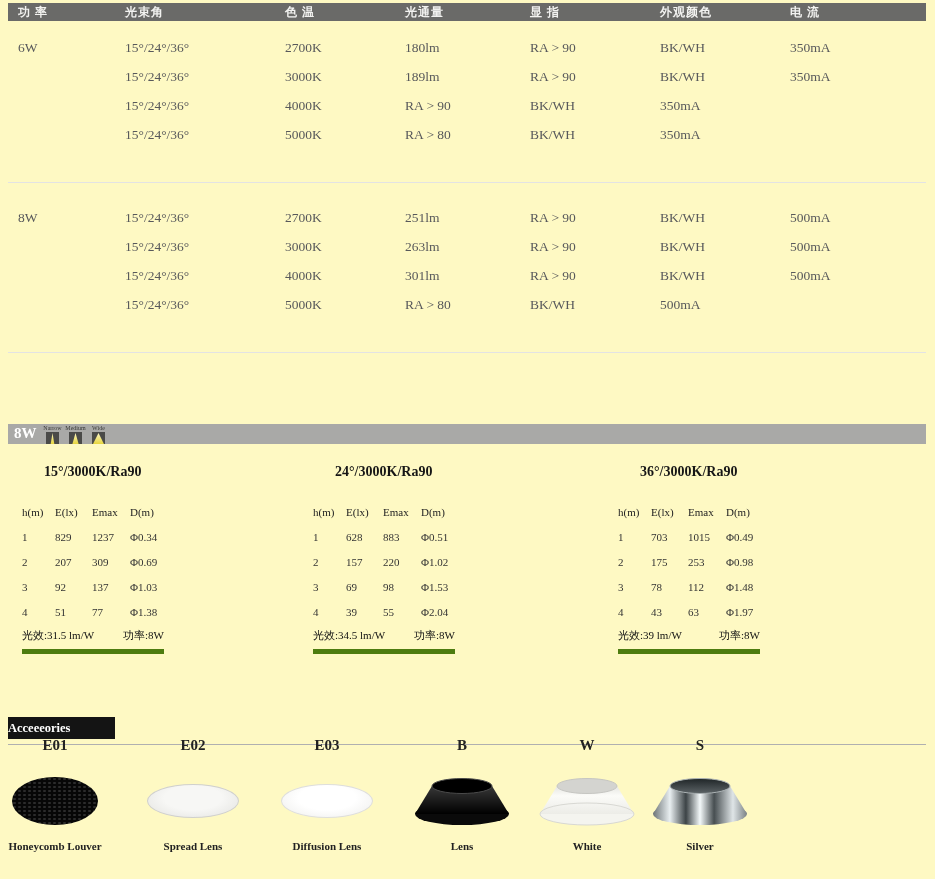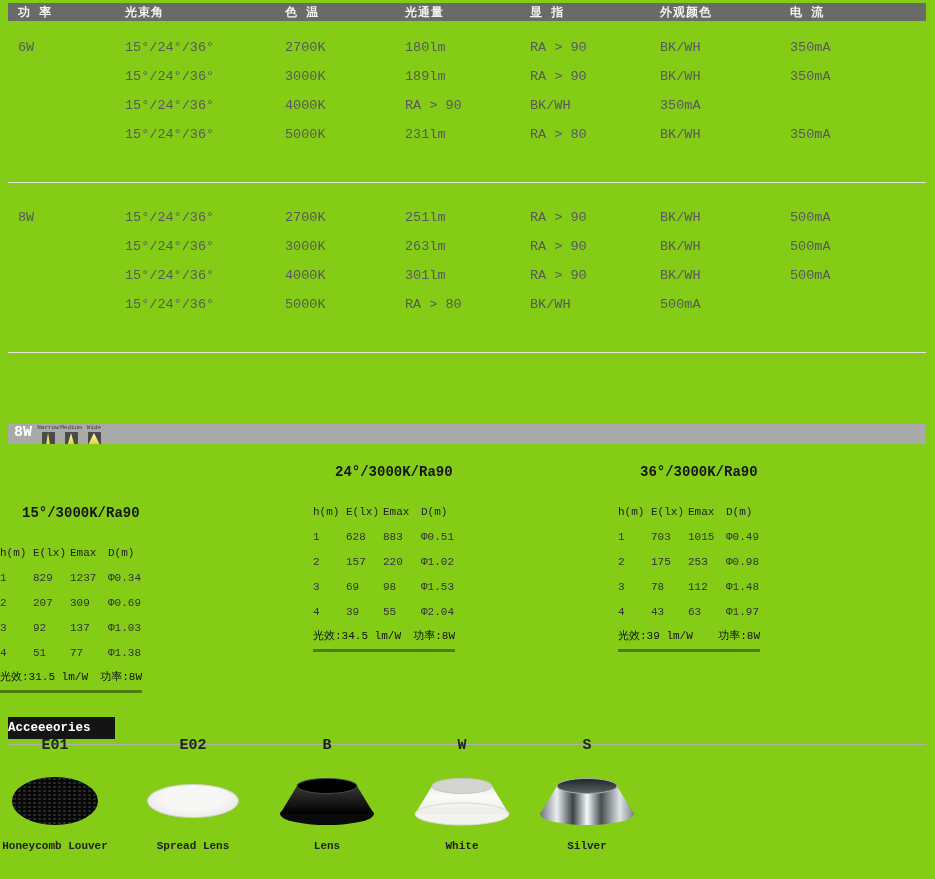--- a/index.html
+++ b/index.html
@@ -1,17 +1,17 @@
 <!DOCTYPE html>
 <html><head>
 <meta charset="utf-8">
 <style>
   html,body{margin:0;padding:0;background:#fff;}
-  .page{position:relative;width:935px;height:879px;background:#84cc16;overflow:hidden;
-        font-family:Liberation Mono, monospace;color:#57585a;}
+  .page{position:relative;width:935px;height:879px;background:#fef9c3;overflow:hidden;
+        font-family:Liberation Serif, serif;color:#57585a;}
 
   
   .grid7{display:grid;grid-template-columns:107px 160px 120px 125px 130px 130px 1fr;}
   .spec-header-bar{position:absolute;top:3px;left:8px;right:9px;height:18px;background:#6a6a68;}
   .spec-header-bar .grid7{padding-left:10px;height:18px;align-items:center;}
   .spec-header-bar .cell{color:#f2f2f0;font-size:12px;font-weight:700;letter-spacing:1px;white-space:nowrap;}
   .spec-body{position:absolute;top:33px;left:18px;right:8px;}
   .spec-row{height:29px;line-height:29px;font-size:13.5px;color:#58595b;white-space:nowrap;}
   .divider{position:absolute;left:8px;right:9px;border-top:1px solid #e3e3e3;height:0;}
   .divider-1{top:182px;}
@@ -25,29 +25,29 @@
   .bicon{display:flex;flex-direction:column;align-items:center;width:16px;}
   .bicon-label{font-size:6px;line-height:6px;color:#3a3a38;white-space:nowrap;}
   .bicon-sq{width:13px;height:12px;background:#4a4a48;margin-top:1px;position:relative;overflow:hidden;}
   .tri{position:absolute;left:0;top:1px;width:13px;height:11px;background:linear-gradient(#fcf6c4,#e6d53e);}
   .tri-0{clip-path:polygon(50% 0,36% 100%,64% 100%);}
   .tri-1{clip-path:polygon(50% 0,26% 100%,74% 100%);}
   .tri-2{clip-path:polygon(50% 0,8% 100%,92% 100%);}
 
   .ptables{position:absolute;top:464px;left:0;right:0;height:190px;}
   .ptable{position:absolute;top:0;width:160px;}
-  .ptable:nth-of-type(1){left:0;margin-top:41px;}
+  .ptable:nth-of-type(1){left:22px;}
   .ptable:nth-of-type(2){left:313px;}
   .ptable:nth-of-type(3){left:618px;}
   .ptitle{font-size:14px;font-weight:700;color:#161616;padding-left:22px;white-space:nowrap;}
   .pgrid{display:grid;grid-template-columns:33px 37px 38px 1fr;font-size:11px;white-space:nowrap;}
   .phead{margin-top:20px;color:#222;height:25px;line-height:25px;}
   .prow{height:25px;line-height:25px;color:#333;}
   .pfooter{margin-top:3px;width:142px;display:flex;justify-content:space-between;
-           font-size:11px;color:#111;padding-bottom:6px;border-bottom:3px solid #4d7c0f;white-space:nowrap;}
+           font-size:11px;color:#111;padding-bottom:6px;border-bottom:5px solid #4d7c0f;white-space:nowrap;}
 
   
   .acc-label-box{position:absolute;top:717px;left:8px;width:107px;height:22px;background:#141414;
                  color:#fff;font-size:12.5px;font-weight:700;line-height:22px;box-sizing:border-box;}
   .acc-line{position:absolute;top:744px;left:8px;right:9px;border-top:1px solid #b0b0b0;height:0;}
   .acc-items{position:absolute;top:737px;left:0;right:0;height:118px;}
   .acc-item{position:absolute;top:0;width:130px;text-align:center;}
   .acc-item:nth-child(1){left:-10px;}
   .acc-item:nth-child(2){left:128px;}
   .acc-item:nth-child(3){left:262px;}
@@ -106,21 +106,20 @@
           <div class="cell">15°/24°/36°</div>
           <div class="cell">4000K</div>
           <div class="cell">RA &gt; 90</div>
           <div class="cell">BK/WH</div>
           <div class="cell">350mA</div>
         </div>
         <div class="grid7 spec-row">
           <div class="cell"></div>
           <div class="cell">15°/24°/36°</div>
           <div class="cell">5000K</div>
-          <div class="cell">231lm</div>
           <div class="cell">RA &gt; 80</div>
           <div class="cell">BK/WH</div>
           <div class="cell">350mA</div>
         </div>
       </div>
       <div class="spec-group" style="margin-top: 54px;">
         <div class="grid7 spec-row">
           <div class="cell">8W</div>
           <div class="cell">15°/24°/36°</div>
           <div class="cell">2700K</div>
@@ -308,20 +307,27 @@
           <div class="shape-honeycomb"></div>
         </div>
         <div class="acc-name">Honeycomb Louver</div>
       </div>
       <div class="acc-item">
         <div class="acc-code">E02</div>
         <div class="acc-img">
           <div class="shape-lens-spread"></div>
         </div>
         <div class="acc-name">Spread Lens</div>
+      </div>
+      <div class="acc-item">
+        <div class="acc-code">E03</div>
+        <div class="acc-img">
+          <div class="shape-lens-diffusion"></div>
+        </div>
+        <div class="acc-name">Diffusion Lens</div>
       </div>
       <div class="acc-item">
         <div class="acc-code">B</div>
         <div class="acc-img">
           <svg width="100" height="52" viewBox="0 0 100 52">
             <defs>
               <linearGradient id="gb" x1="0" y1="0" x2="0" y2="1">
                 <stop offset="0" stop-color="#383838"></stop>
                 <stop offset="1" stop-color="#000"></stop>
               </linearGradient>

